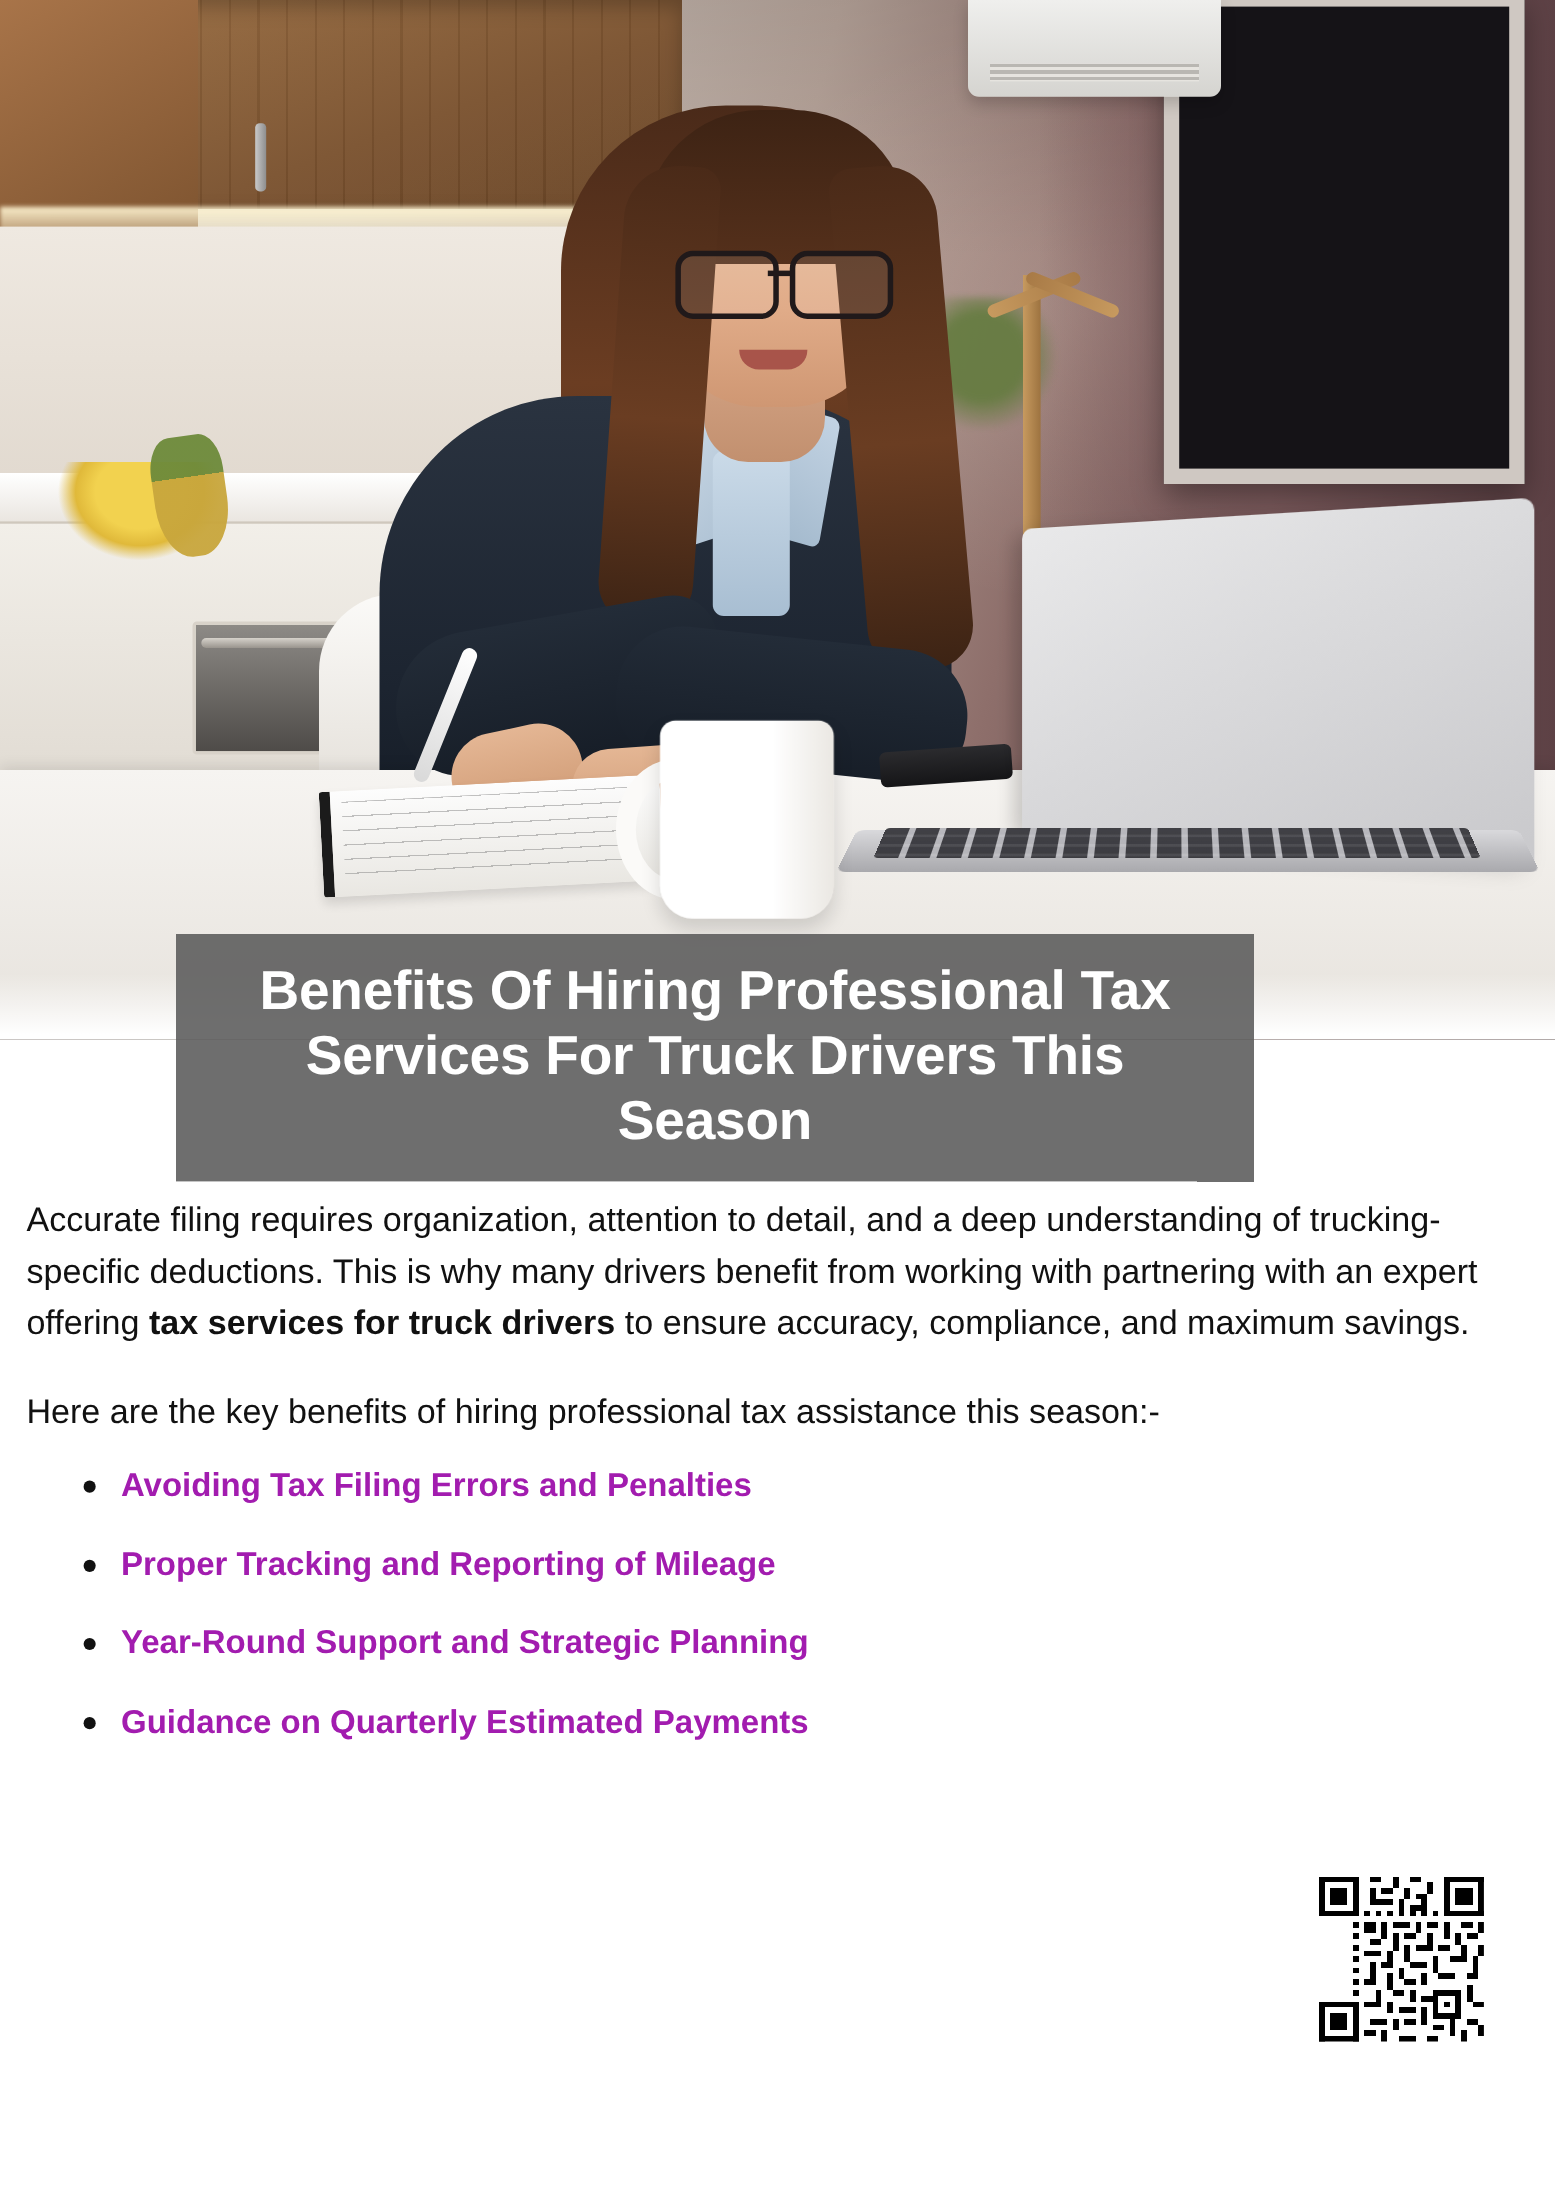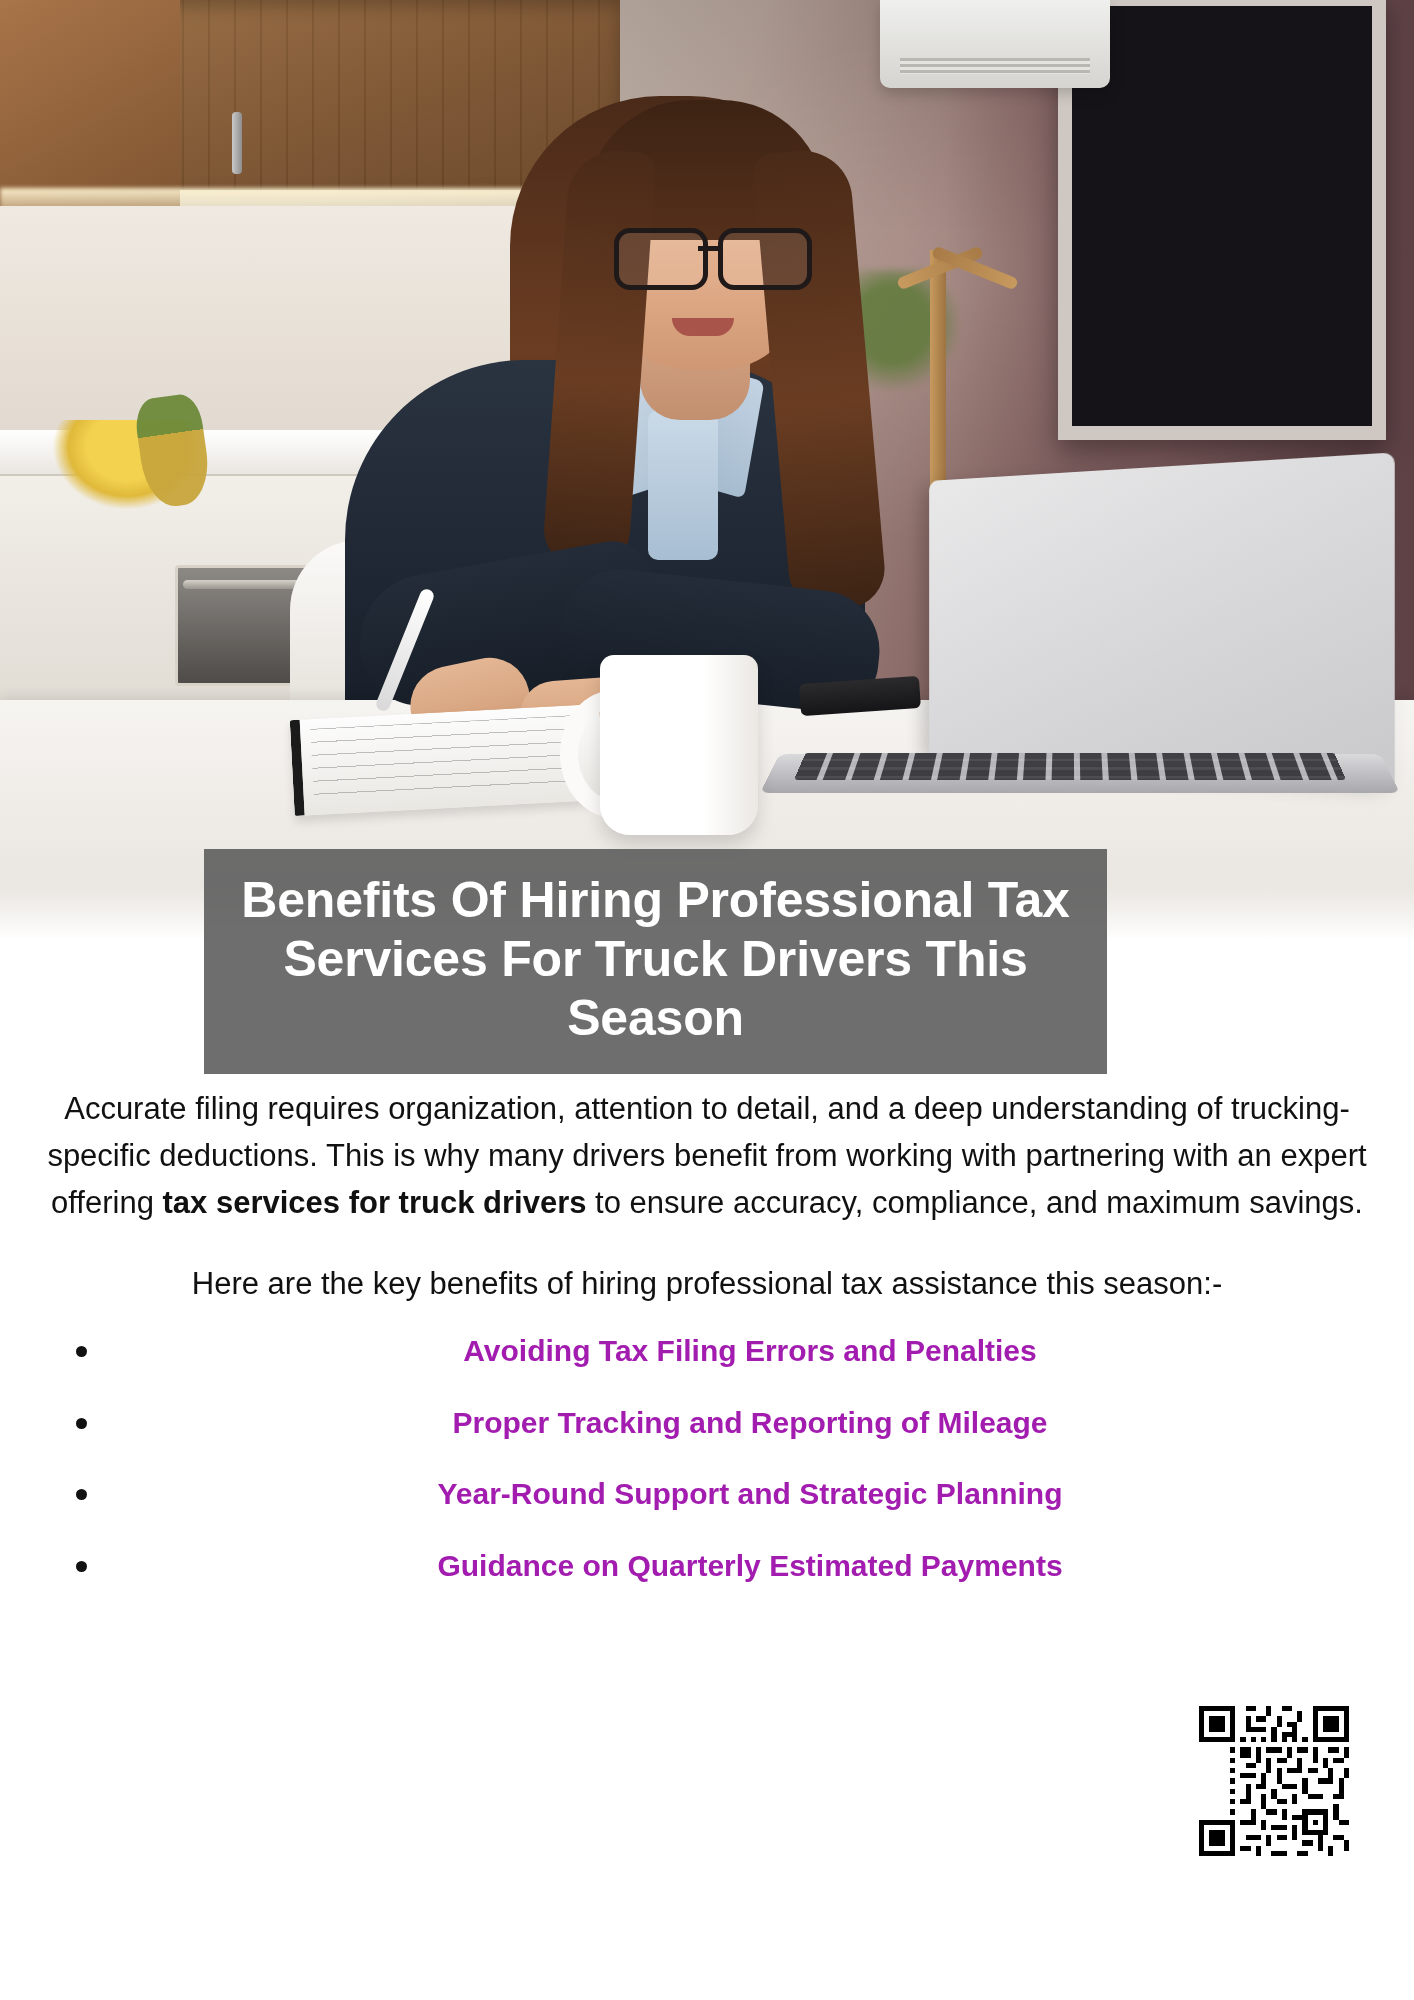--- a/index.html
+++ b/index.html
@@ -409,45 +409,43 @@
     left: 0; bottom: 0;
     width: 1414px; height: 60px;
     background: linear-gradient(to bottom, rgba(255,255,255,0), #ffffff 92%);
   }
 
   
   .title-banner {
     position: absolute;
     left: 160px;
     top: 849px;
-    width: 903px;
+    width: 980px;
     background: rgba(90, 90, 90, 0.88);
     padding: 22px 28px 26px 28px;
     box-sizing: border-box;
-    margin-left: 44px;
   }
   .title-text {
     margin: 0;
     color: #ffffff;
     font-size: 50px;
     line-height: 1.18;
     font-weight: bold;
     text-align: center;
     letter-spacing: -0.2px;
   }
 
   
   .content {
     position: absolute;
     left: 0;
     top: 1085px;
     width: 1414px;
     padding: 0 24px;
     box-sizing: border-box;
-    text-align: center;
   }
   .para {
     font-size: 31px;
     line-height: 1.52;
     color: #111111;
     margin: 0 0 34px 0;
   }
   .para b { font-weight: bold; }
   .para-lead {
     font-weight: normal;

